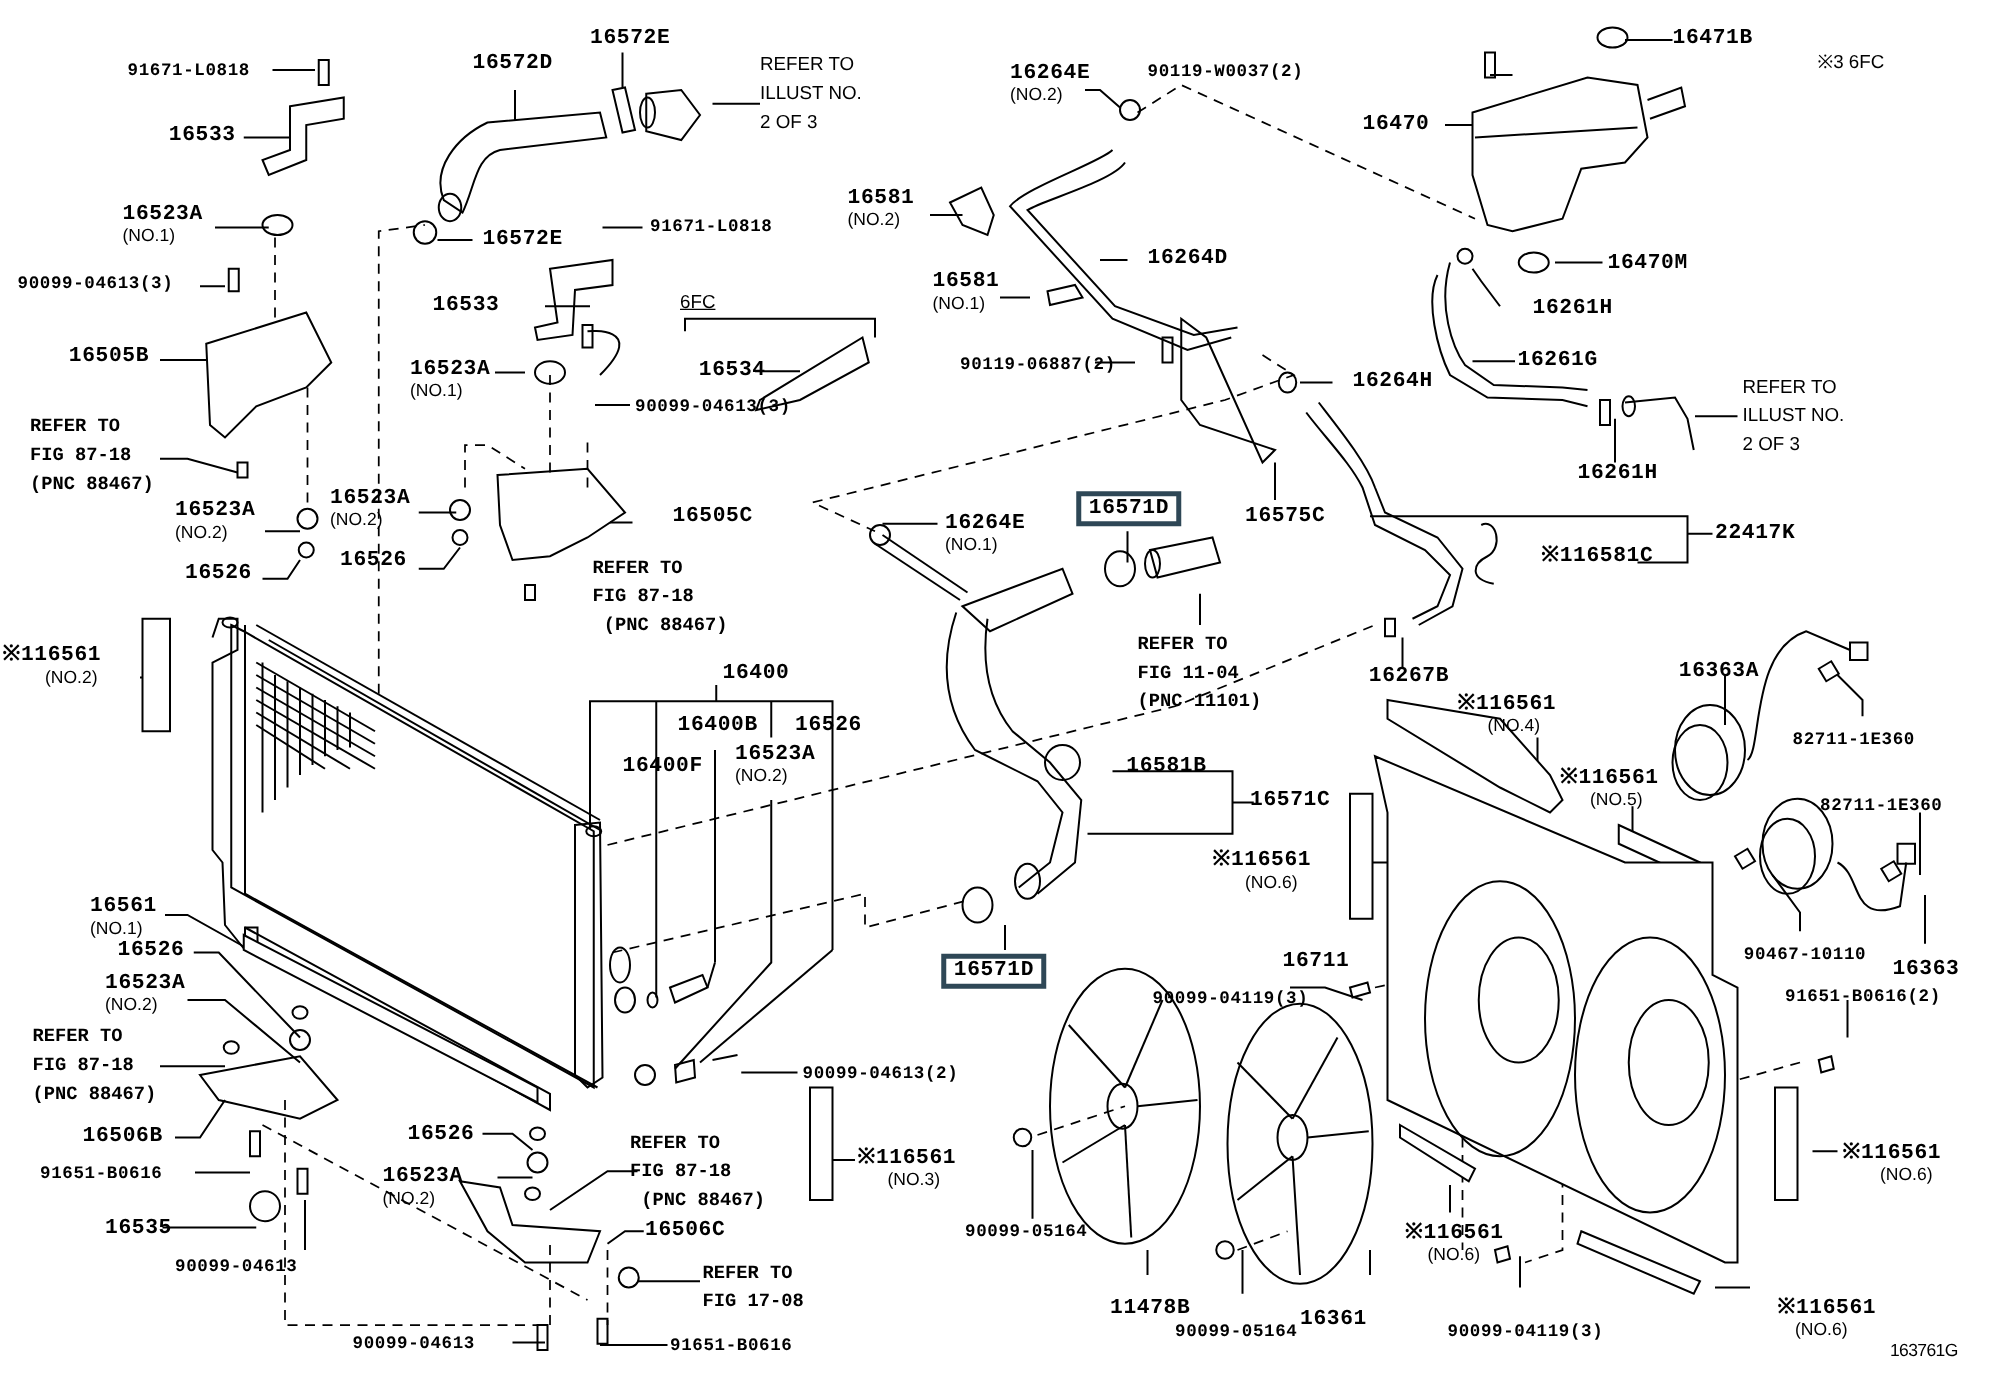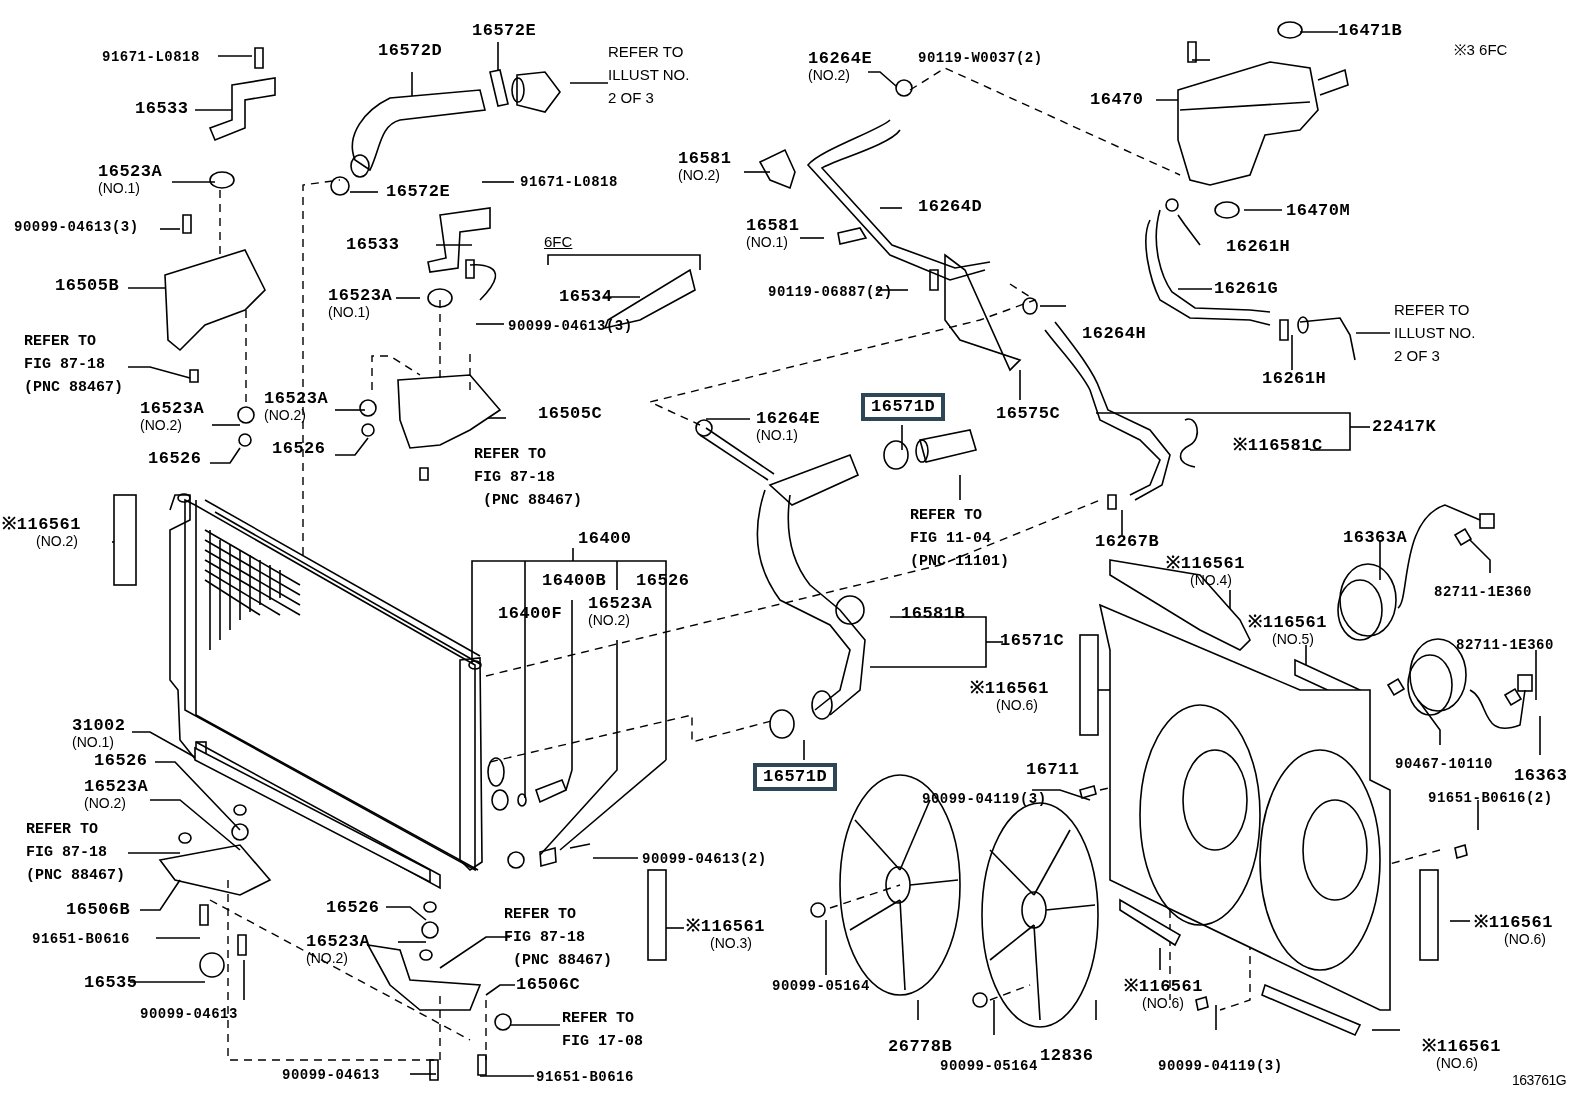--- a/index.html
+++ b/index.html
@@ -367,21 +367,21 @@
   <div class="lbl" style="left:678px;top:150px;">
     <span>16581</span>
     <span class="sub">(NO.2)</span>
   </div>
   <div class="lbl" style="left:918px;top:198px;">16264D</div>
   <div class="lbl" style="left:746px;top:217px;">
     <span>16581</span>
     <span class="sub">(NO.1)</span>
   </div>
   <div class="lbl small" style="left:768px;top:283px;">90119-06887(2)</div>
-  <div class="lbl" style="left:1082px;top:297px;margin-top:28px;">16264H</div>
+  <div class="lbl" style="left:1082px;top:297px;">16264H</div>
   <div class="lbl" style="left:996px;top:405px;">16575C</div>
   <div class="lbl" style="left:756px;top:410px;">
     <span>16264E</span>
     <span class="sub">(NO.1)</span>
   </div>
   <div class="lbl hl" style="left: 861px; top: 393px; border-color: rgb(46, 71, 86);">16571D</div>
   <div class="ref" style="left:910px;top:504px;">REFER TO
 FIG 11-04
 (PNC 11101)</div>
 
@@ -410,21 +410,21 @@
   <div class="lbl" style="left:498px;top:605px;">16400F</div>
   <div class="lbl" style="left:588px;top:595px;">
     <span>16523A</span>
     <span class="sub">(NO.2)</span>
   </div>
   <div class="lbl" style="left:901px;top:605px;">16581B</div>
   <div class="lbl" style="left:1000px;top:632px;">16571C</div>
   <div class="lbl hl" style="left: 753px; top: 763px; border-color: rgb(46, 71, 86);">16571D</div>
 
   <div class="lbl" style="left:72px;top:717px;">
-    <span>31002</span>
+    <span>16561</span>
     <span class="sub">(NO.1)</span>
   </div>
   <div class="lbl" style="left:94px;top:752px;">16526</div>
   <div class="lbl" style="left:84px;top:778px;">
     <span>16523A</span>
     <span class="sub">(NO.2)</span>
   </div>
   <div class="ref" style="left:26px;top:818px;">REFER TO
 FIG 87-18
 (PNC 88467)</div>
@@ -479,18 +479,18 @@
   </div>
   <div class="lbl" style="left:1124px;top:978px;">
     <span>※116561</span>
     <span class="sub" style="padding-left:18px;">(NO.6)</span>
   </div>
   <div class="lbl" style="left:1422px;top:1038px;">
     <span>※116561</span>
     <span class="sub" style="padding-left:14px;">(NO.6)</span>
   </div>
   <div class="lbl small" style="left:772px;top:977px;">90099-05164</div>
-  <div class="lbl" style="left:888px;top:1038px;">26778B</div>
+  <div class="lbl" style="left:888px;top:1038px;">11478B</div>
   <div class="lbl small" style="left:940px;top:1057px;">90099-05164</div>
-  <div class="lbl" style="left:1040px;top:1047px;">12836</div>
+  <div class="lbl" style="left:1040px;top:1047px;">16361</div>
   <div class="lbl small" style="left:1158px;top:1057px;">90099-04119(3)</div>
   <div class="code" style="left:1512px;top:1072px;">163761G</div>
 </div>
 
 </body></html>

